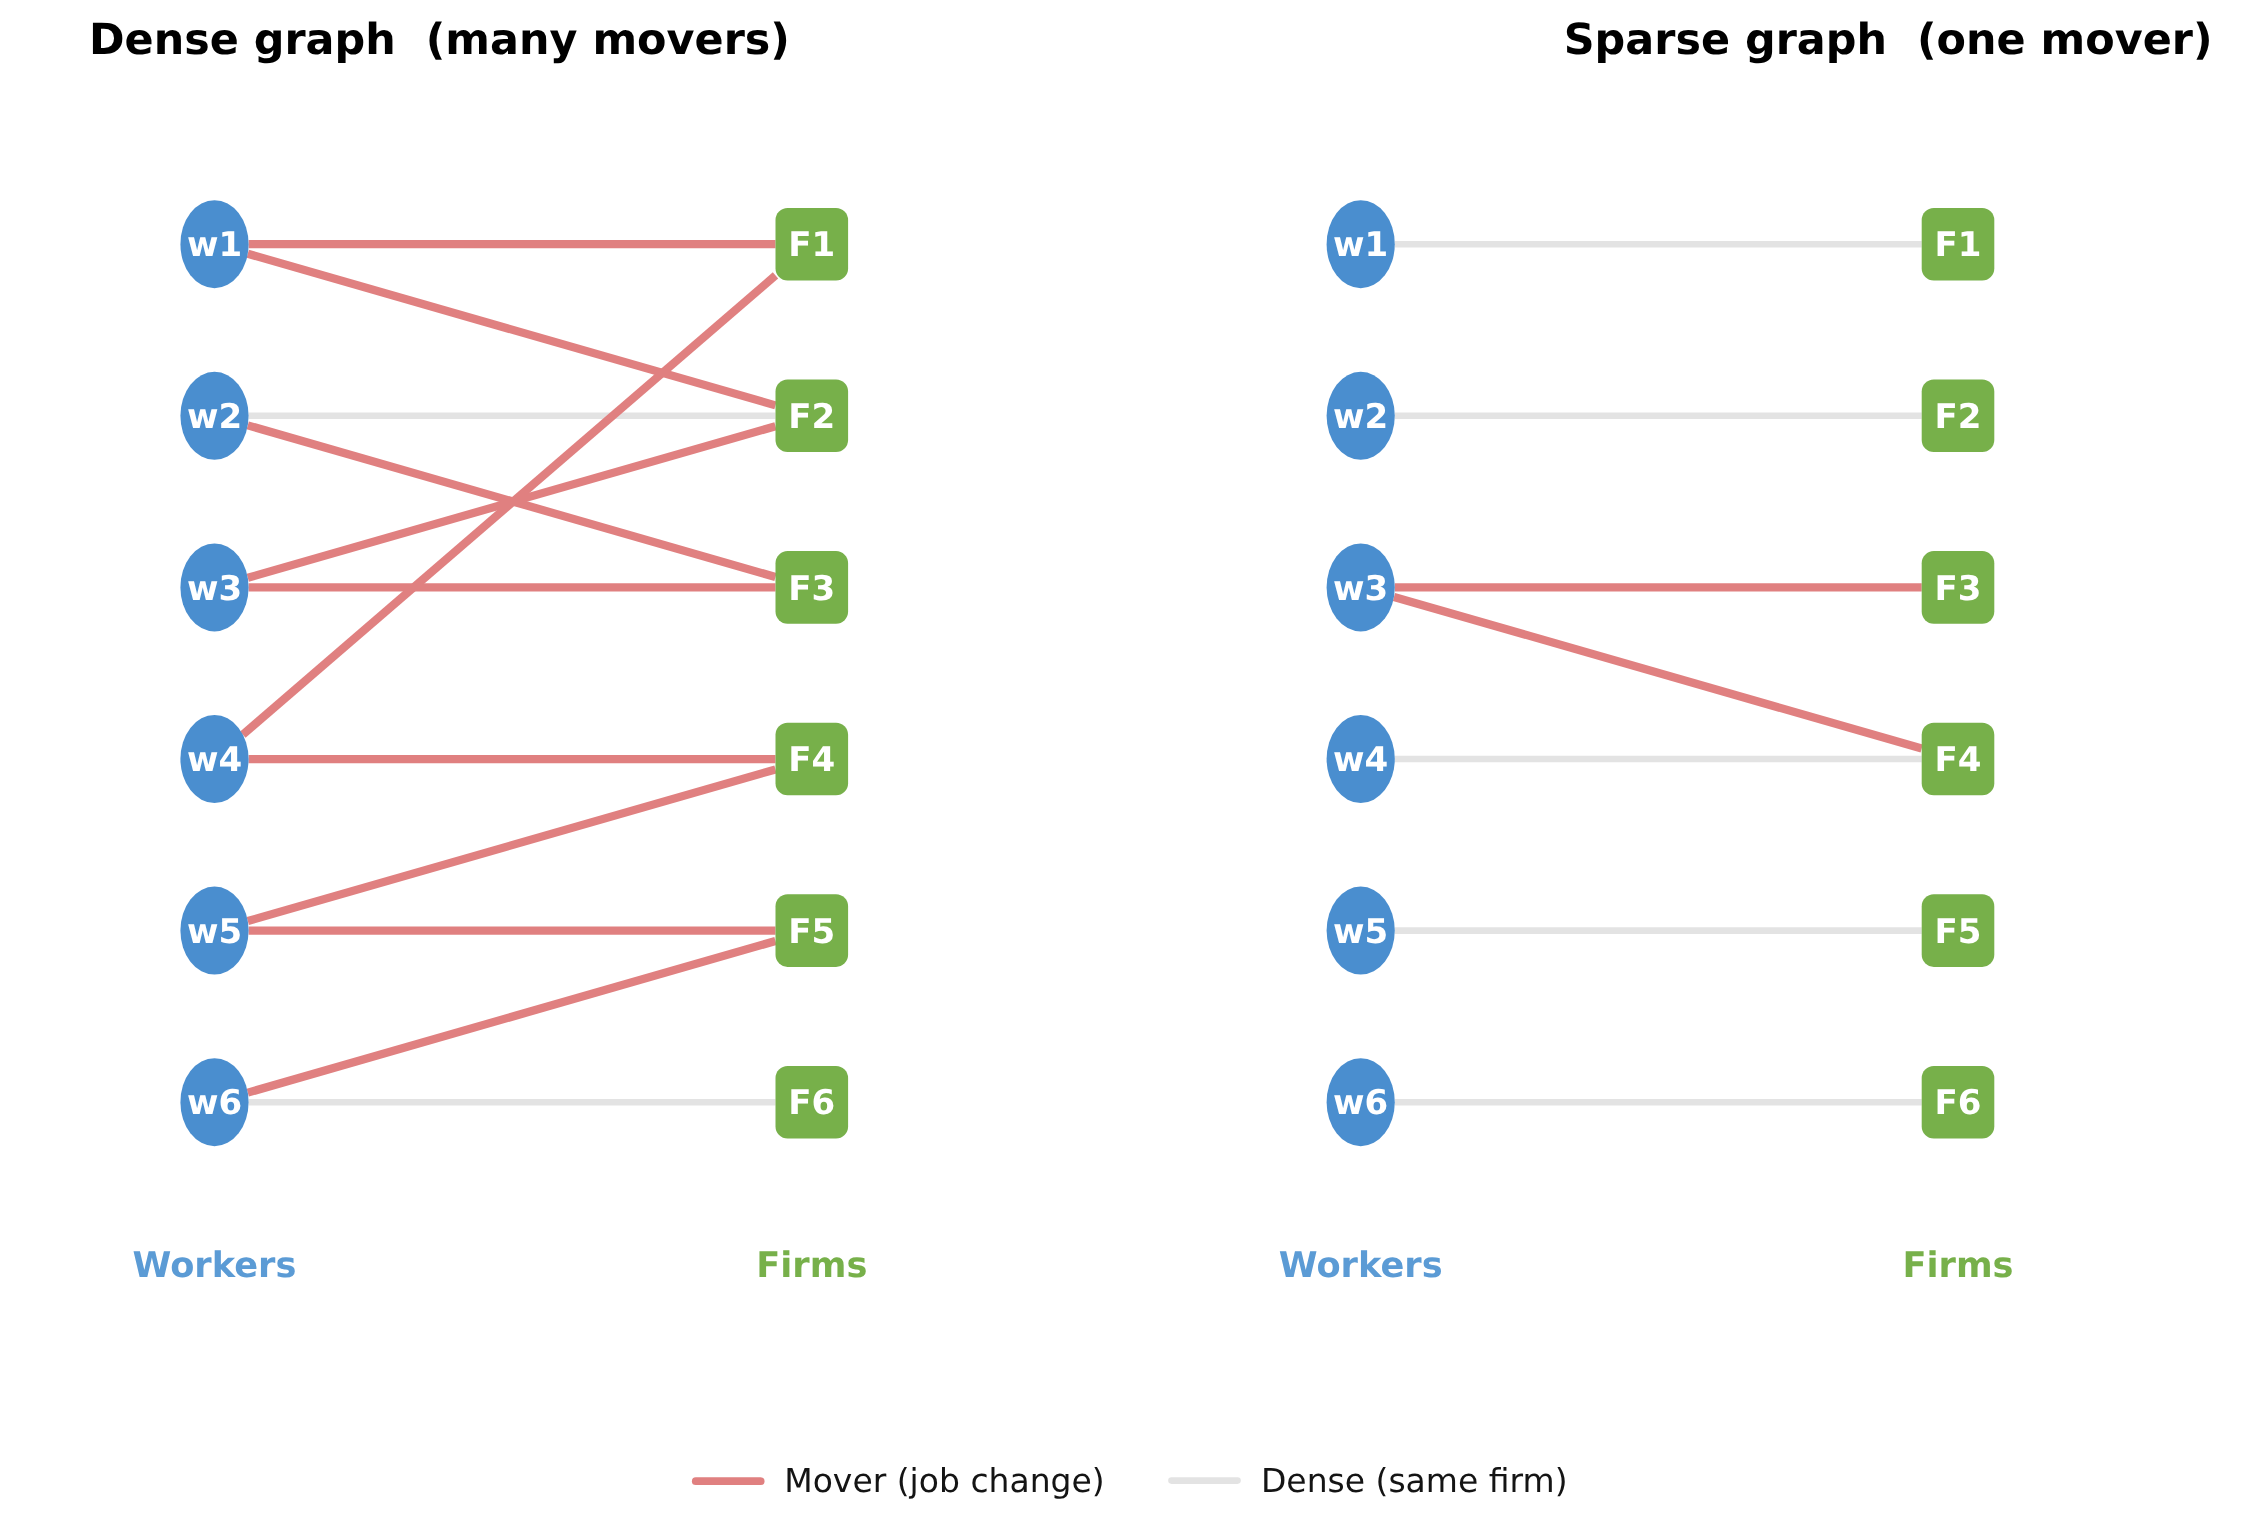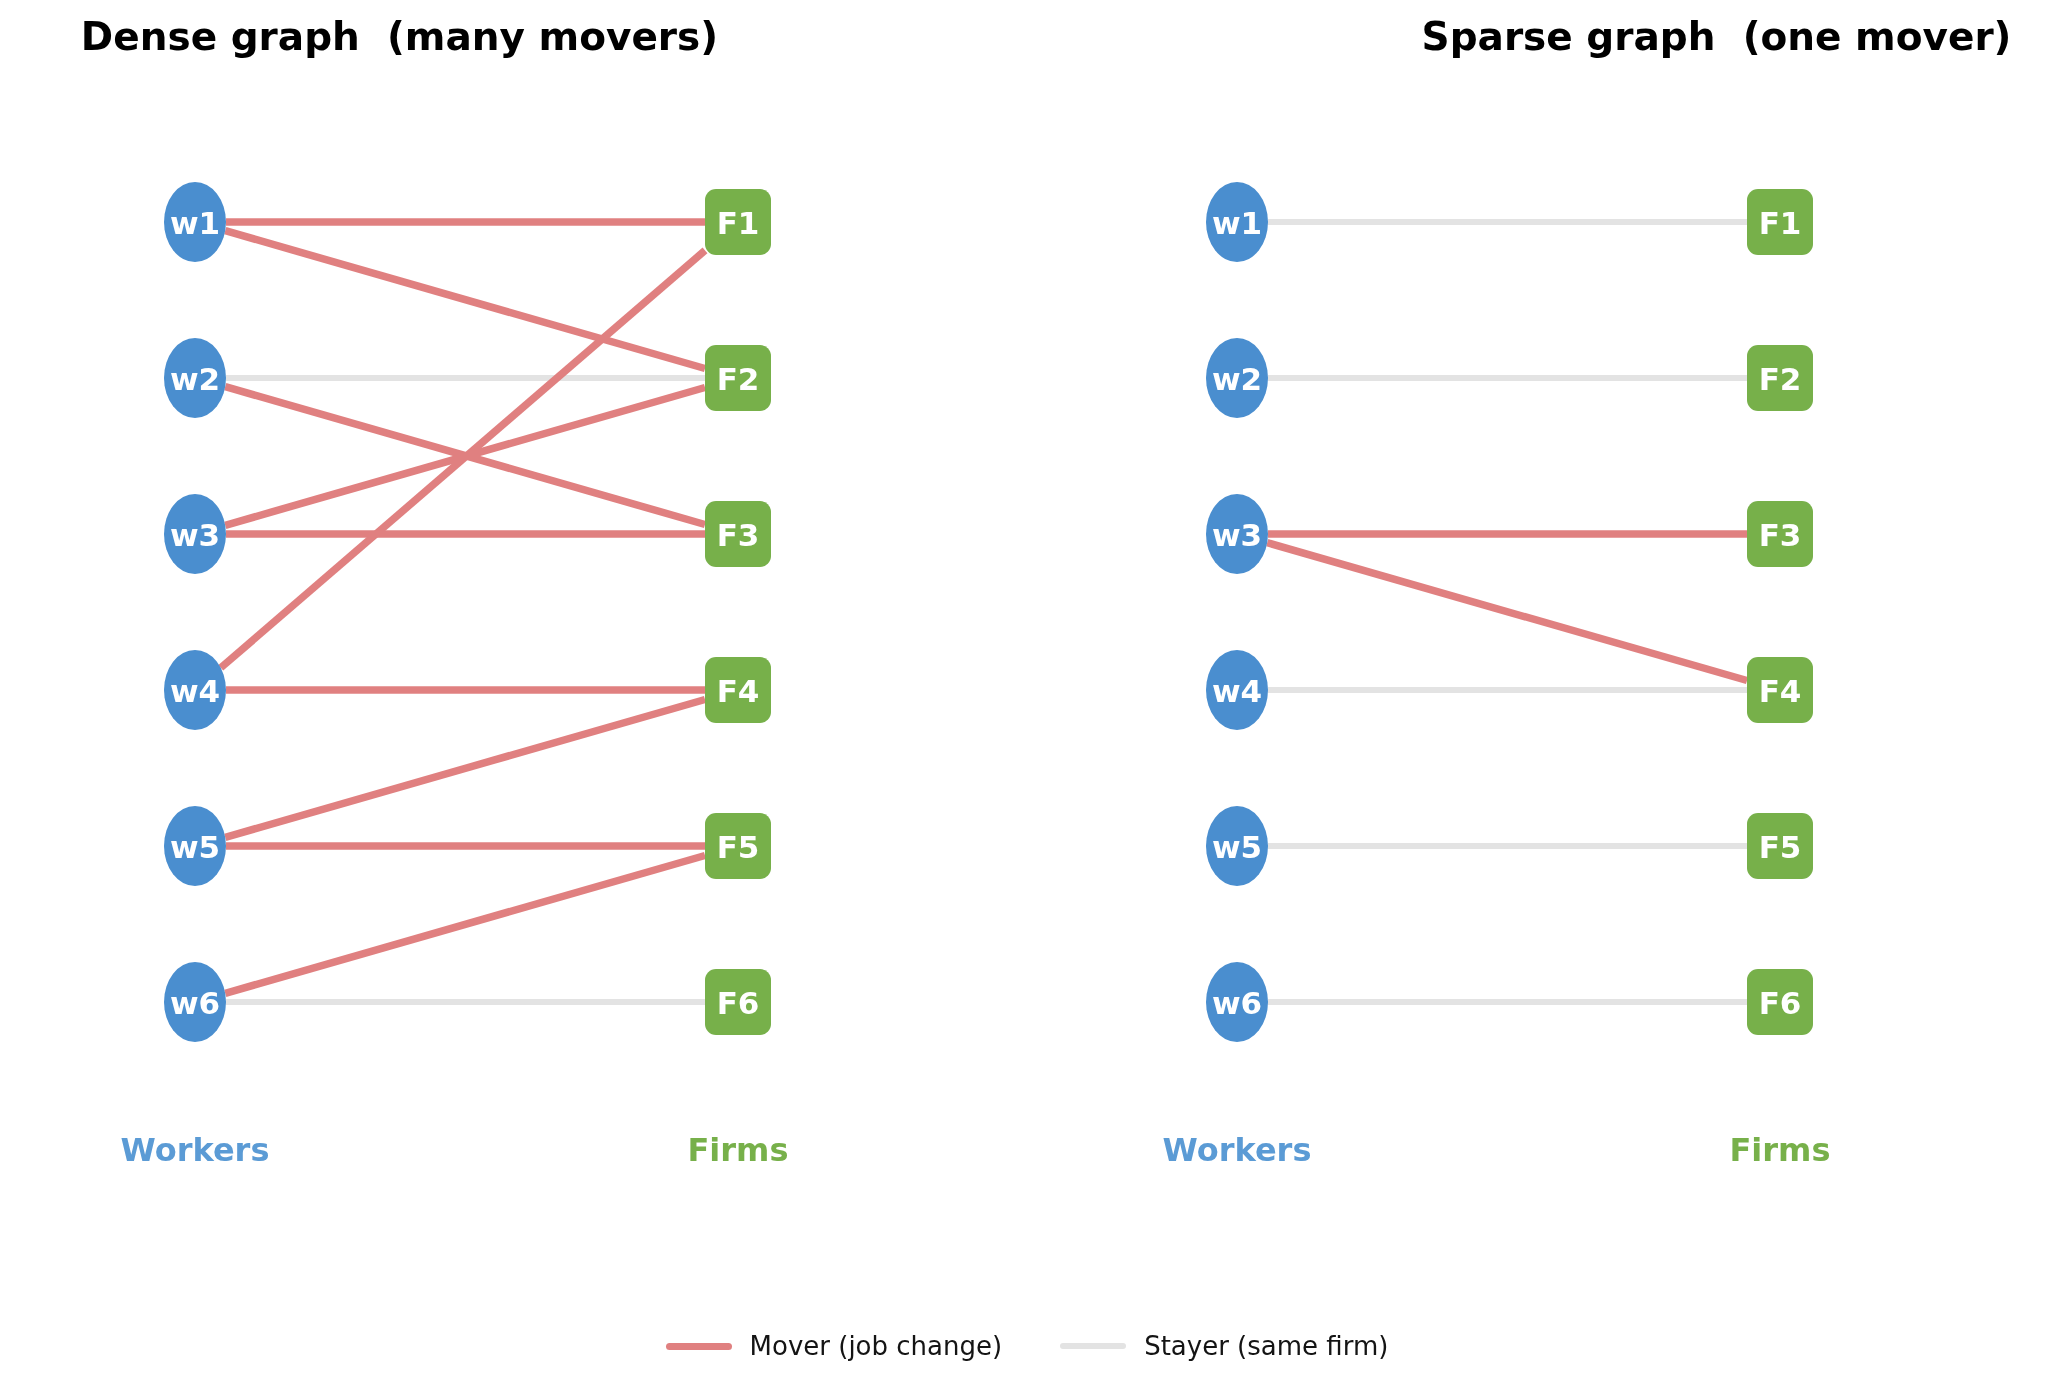--- a/index.html
+++ b/index.html
@@ -79,21 +79,21 @@
     gap: 18px;
   }
   .legend-swatch {
     display: block;
     width: 66px;
     height: 7px;
     border-radius: 4px;
   }
   .legend-text {
     font-family: "DejaVu Sans", "Liberation Sans", sans-serif;
-    font-size: 26px;
+    font-size: 30px;
     color: #141414;
     white-space: pre;
   }
 </style>
 </head>
 <body>
 
 <div class="panel" id="panel-dense">
   <div class="panel-title">Dense graph  (many movers)</div>
   <svg class="graph-svg" id="svg-dense" viewBox="0 0 1027 1394">
@@ -237,15 +237,15 @@
     </svg>
 </div>
 
 <div id="legend">
   <div class="legend-entry">
     <span class="legend-swatch" id="legend-swatch-mover" style="background: rgb(224, 128, 128);"></span>
     <span class="legend-text">Mover (job change)</span>
   </div>
   <div class="legend-entry">
     <span class="legend-swatch" id="legend-swatch-stayer" style="background: rgb(227, 227, 227); height: 6px;"></span>
-    <span class="legend-text">Stayer (same firm)</span>
+    <span class="legend-text">Dense (same firm)</span>
   </div>
 </div>
 
 </body></html>

